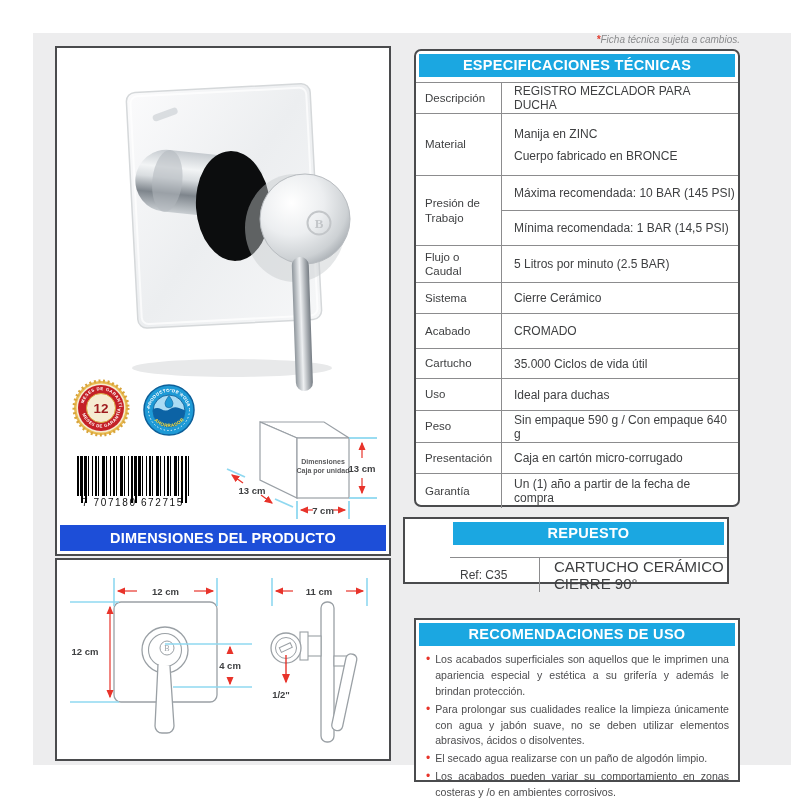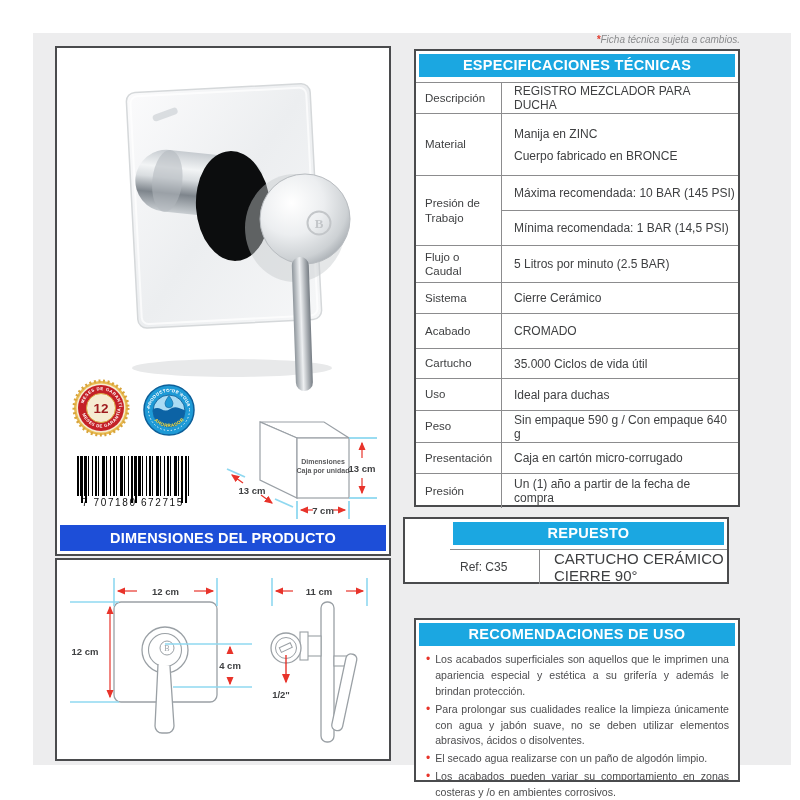--- a/index.html
+++ b/index.html
@@ -10,34 +10,34 @@
   .panel { position:absolute; background:#fff; border:2px solid #4a4b4d; }
   .cyanbar { background:#1BA7E1; color:#fff; font-weight:bold; text-align:center;
              font-size:14.5px; letter-spacing:.3px; height:23px; line-height:23px; margin:3px 3px 0 3px; }
 
   
   .note { position:absolute; left:414px; top:34px; width:326px; text-align:right;
           font-style:italic; font-size:10px; color:#8a8b8d; }
   .note .star { color:#e23b2e; font-weight:bold; }
 
   
-  #specs { left:414px; top:49px; width:326px; height:458px; }
+  #specs { left:414px; top:49px; width:326px; height:458px;border-radius:7px; }
   .rows { margin-top:5px; }
   .srow { display:flex; border-top:1px solid #8c8c8e; }
   .srow .lbl { width:86px; padding:2px 4px 2px 9px; display:flex; align-items:center;
                font-size:11.5px; color:#3f4042; border-right:1px solid #8c8c8e; line-height:1.25; }
   .srow .val { flex:1; padding:0 6px 0 12px; display:flex; flex-direction:column;
                justify-content:center; gap:8px; font-size:12px; color:#3f4042; }
   .srow .val.split { padding:0; gap:0; }
   .subline { flex:1; display:flex; align-items:center; padding-left:12px; font-size:12px; color:#3f4042; }
   .subline + .subline { border-top:1px solid #8c8c8e; }
 
   
   #repuesto { left:403px; top:517px; width:326px; height:67px;padding-left:45px; }
-  .rrow { display:flex; border-top:1px solid #8c8c8e; margin-top:4px; height:35px; }
+  .rrow { display:flex; border-top:1px solid #8c8c8e; margin-top:12px; height:35px; }
   .rrow .ref { width:90px; display:flex; align-items:center; padding-left:10px;
                font-size:12px; color:#3f4042; border-right:1px solid #8c8c8e; }
   .rrow .part { flex:1; display:flex; align-items:center; padding-left:14px; font-size:15px; color:#3f4042; }
 
   
   #reco { left:414px; top:618px; width:326px; height:164px; }
   .bullets { padding:6px 9px 4px 10px; }
   .bullet { display:flex; font-size:10.6px; color:#4c4c4e; line-height:1.5; margin-bottom:2px; }
   .bullet .dot { color:#e8332a; margin-right:5px; font-size:12px; line-height:1.25; }
   .bullet .btxt { text-align:justify; flex:1; }
@@ -329,21 +329,21 @@
           <div>Sin empaque 590 g  /  Con empaque 640 g</div>
         </div>
     </div>
     <div class="srow" style="height:31px">
       <div class="lbl">Presentación</div>
       <div class="val">
           <div>Caja en cartón micro-corrugado</div>
         </div>
     </div>
     <div class="srow" style="height:35px">
-      <div class="lbl">Presión</div>
+      <div class="lbl">Garantía</div>
       <div class="val">
           <div>Un (1) año a partir de la fecha de compra</div>
         </div>
     </div>
   </div>
 </div>
 
 <div class="panel" id="repuesto">
   <div class="cyanbar">REPUESTO</div>
   <div class="rrow">

